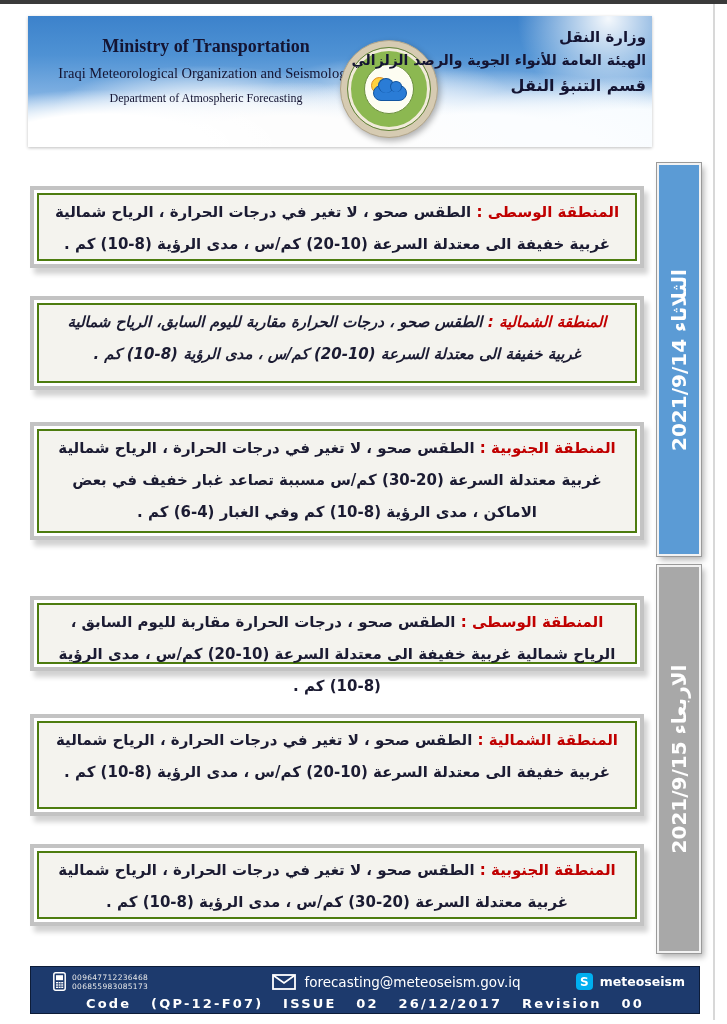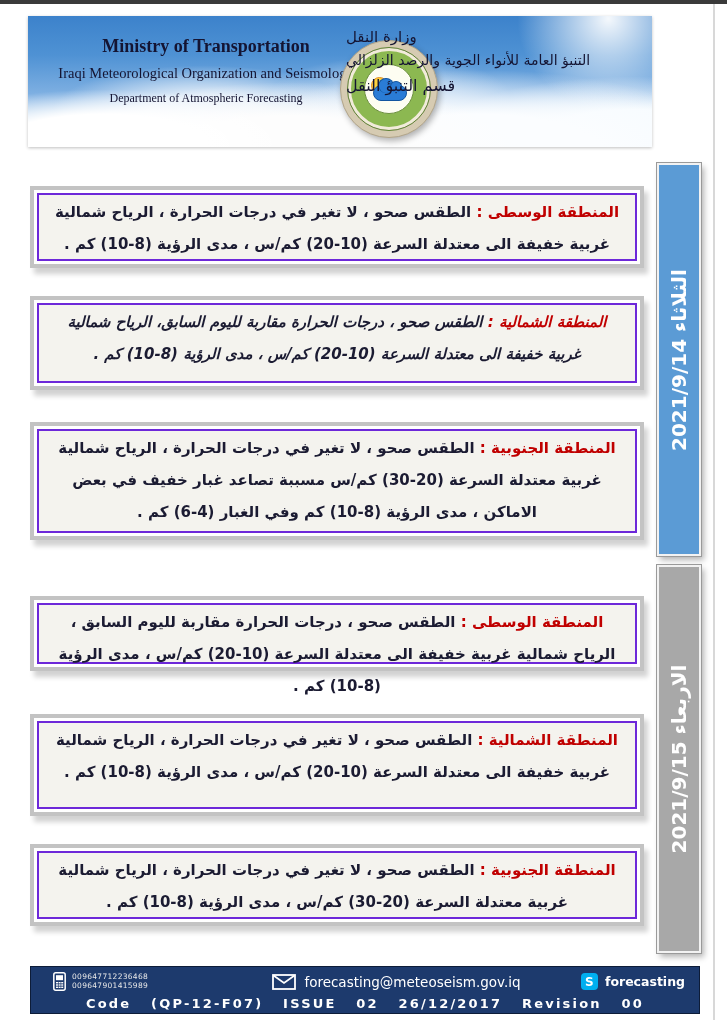--- a/index.html
+++ b/index.html
@@ -27,22 +27,22 @@
     box-shadow:0 1px 3px rgba(0,0,0,.25);
   }
   .hdr-en{
     position:absolute;left:8px;top:20px;width:340px;text-align:center;
     font-family:"Liberation Serif","DejaVu Serif",serif;color:#141432;
   }
   .hdr-en .l1{font-size:18px;font-weight:600;margin-bottom:8px;}
   .hdr-en .l2{font-size:14.5px;margin-bottom:9px;}
   .hdr-en .l3{font-size:12px;}
   .hdr-ar{
-    position:absolute;right:6px;top:12px;width:300px;text-align:left;
-    direction:rtl;color:#141432;font-weight:normal;
+    position:absolute;right:6px;top:12px;width:300px;text-align:right;
+    direction:rtl;color:#141432;font-weight:bold;
   }
   .hdr-ar .l1{font-size:15px;margin-bottom:6px;}
   .hdr-ar .l2{font-size:14px;margin-bottom:8px;}
   .hdr-ar .l3{font-size:16px;}
 
   
   .logo{
     position:absolute;left:312px;top:24px;width:96px;height:96px;border-radius:50%;
     background:#d6cbb2;border:1px solid #b2a58a;
     display:flex;align-items:center;justify-content:center;
@@ -71,21 +71,21 @@
   }
   .cloud::after{
     content:"";position:absolute;left:16px;top:-5px;width:10px;height:10px;border-radius:50%;
     background:#2a7cd6;border:1px solid #1255a0;border-bottom:none;
   }
 
   
   .fbox{
     position:absolute;left:37px;width:600px;
     background:#f4f3ee;
-    border:2px solid #6d28d9;
+    border:2px solid #4d7c0f;
     box-shadow:0 0 0 3px #ffffff,0 0 0 7px #c3c3c3,4px 6px 5px 7px rgba(0,0,0,.18);
     direction:rtl;text-align:center;
     color:#1b1b32;font-weight:bold;font-size:15px;line-height:32px;
     padding:1px 12px;box-sizing:border-box;
   }
   .fbox .region{color:#c00000;}
   .b1{top:193px;height:68px;}
   .b2{top:303px;height:80px;font-style:italic;}
   .b3{top:429px;height:104px;}
   .b4{top:603px;height:61px;}
@@ -107,21 +107,21 @@
     color:#ffffff;font-weight:bold;font-size:20px;letter-spacing:.5px;
   }
 
   
   .footer{
     position:absolute;left:30px;top:966px;width:670px;height:48px;
     background:#1d3a6d;border:1px solid #0d1c38;box-sizing:border-box;
     color:#ffffff;
   }
   .f-row1{display:flex;align-items:center;height:27px;padding:2px 14px 0 22px;box-sizing:border-box;}
-  .f-phone{display:flex;align-items:flex-start;gap:6px;width:215px;}
+  .f-phone{display:flex;align-items:center;gap:6px;width:215px;}
   .f-phone-nums{display:flex;flex-direction:column;font-size:7.5px;line-height:9px;color:#e9e9e9;letter-spacing:.3px;}
   .f-email{display:flex;align-items:center;gap:8px;flex:1;justify-content:center;font-size:13.5px;direction:ltr;}
   .f-skype{display:flex;align-items:center;gap:7px;width:160px;justify-content:flex-end;font-size:12.5px;font-weight:bold;}
   .skype-badge{
     width:17px;height:17px;border-radius:4px;background:#00aff0;
     display:flex;align-items:center;justify-content:center;
     font-size:12px;font-weight:bold;color:#fff;
   }
   .f-row2{
     text-align:center;font-size:13px;font-weight:bold;
@@ -144,21 +144,21 @@
   <div class="logo">
     <div class="logo-green">
       <div class="logo-inner">
         <div class="sun"></div>
         <div class="cloud"></div>
       </div>
     </div>
   </div>
   <div class="hdr-ar">
     <div class="l1">وزارة النقل</div>
-    <div class="l2">التنبؤ العامة للأنواء الجوية والرصد الزلزالي</div>
+    <div class="l2">الهيئة العامة للأنواء الجوية والرصد الزلزالي</div>
     <div class="l3">قسم التنبؤ النقل</div>
   </div>
 </div>
 
 <div class="tab tab1">
   <div class="tab-label">الثلاثاء 2021/9/14</div>
 </div>
 
 <div class="fbox b1">
   <span class="region">المنطقة الوسطى</span><span class="region"> : </span><span>الطقس صحو ، لا تغير في درجات الحرارة ، الرياح شمالية غربية خفيفة الى معتدلة السرعة (10-20) كم/س ، مدى الرؤية (8-10) كم .</span>
@@ -199,29 +199,29 @@
           <rect x="8.2" y="10" width="2" height="1.4" fill="#ffffff"></rect>
         <rect x="3" y="12.3" width="2" height="1.4" fill="#ffffff"></rect>
           <rect x="5.6" y="12.3" width="2" height="1.4" fill="#ffffff"></rect>
           <rect x="8.2" y="12.3" width="2" height="1.4" fill="#ffffff"></rect>
         <rect x="3" y="14.6" width="2" height="1.4" fill="#ffffff"></rect>
           <rect x="5.6" y="14.6" width="2" height="1.4" fill="#ffffff"></rect>
           <rect x="8.2" y="14.6" width="2" height="1.4" fill="#ffffff"></rect>
       </svg>
       <div class="f-phone-nums">
         <span>009647712236468</span>
-        <span>009647901415989</span>
+        <span>006855983085173</span>
       </div>
     </div>
     <div class="f-email">
       <svg class="ficon" width="24" height="16" viewBox="0 0 24 16">
         <rect x="1" y="1" width="22" height="14" fill="none" stroke="#ffffff" stroke-width="1.8"></rect>
         <path d="M1.5 1.5 L12 9 L22.5 1.5" fill="none" stroke="#ffffff" stroke-width="1.8"></path>
       </svg>
       <span>forecasting@meteoseism.gov.iq</span>
     </div>
     <div class="f-skype">
       <span class="skype-badge">S</span>
-      <span>forecasting</span>
+      <span>meteoseism</span>
     </div>
   </div>
   <div class="f-row2">Code (QP-12-F07) ISSUE 02 26/12/2017 Revision 00 26/12/2017</div>
 </div>
 
 </body></html>

